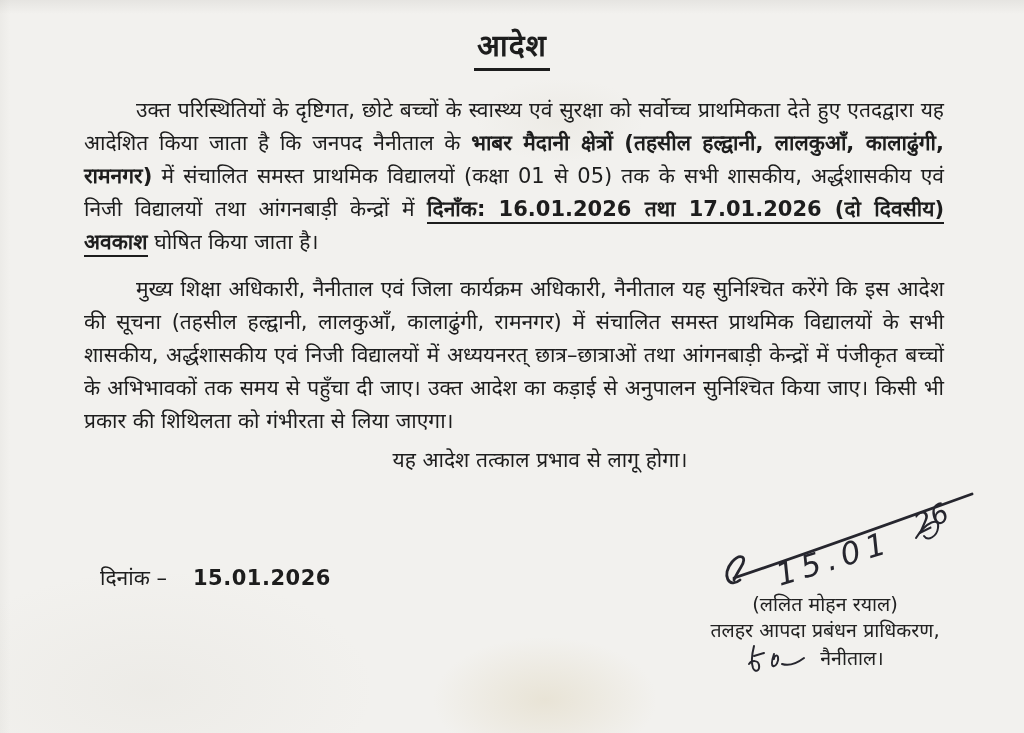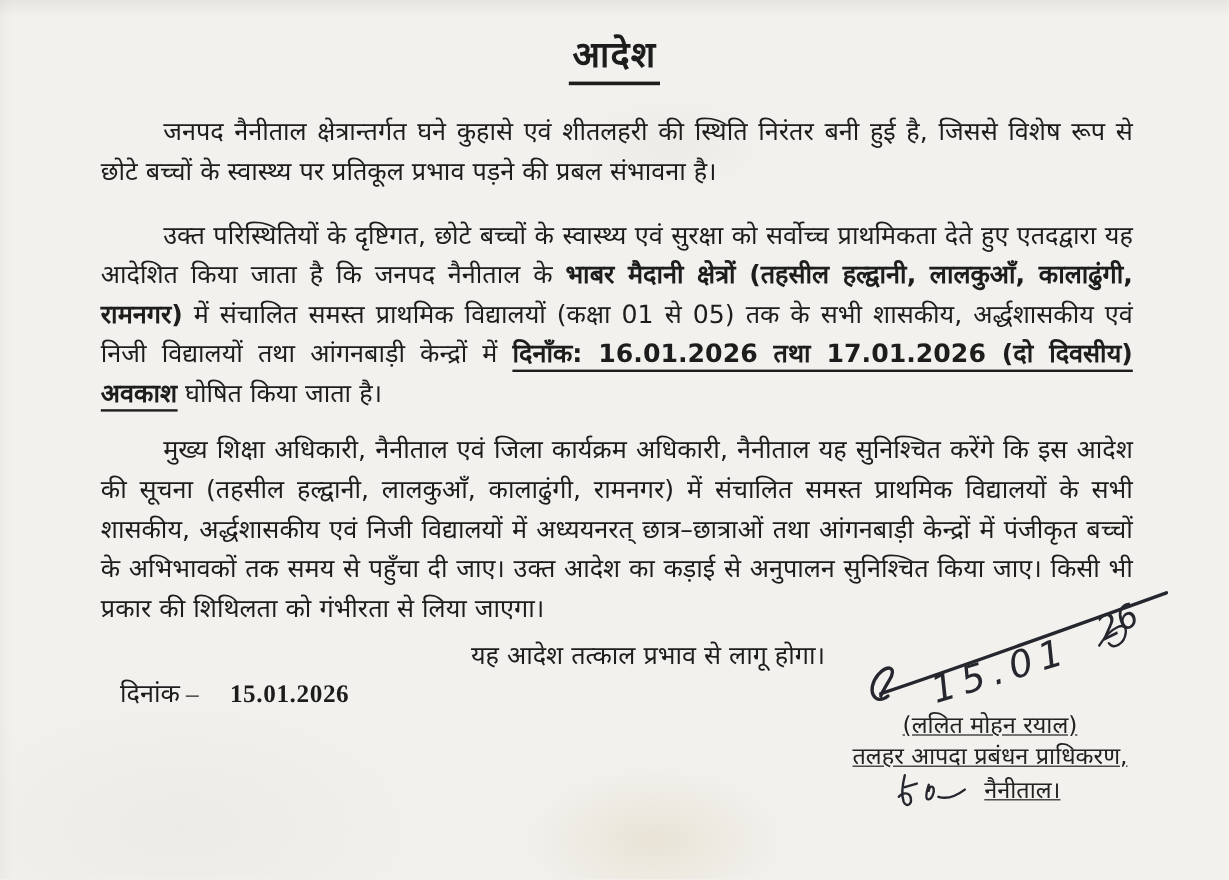--- a/index.html
+++ b/index.html
@@ -41,50 +41,47 @@
   .para.p4{margin-bottom:0;text-align:center;}
   .bold{font-weight:bold;}
   .u-bold{
     font-weight:bold;
     border-bottom:2.5px solid #1d1d1d;
     padding-bottom:1px;
   }
   .dateline{
     position:absolute;left:100px;top:563px;
     font-size:21px;
-    font-family:Liberation Serif, serif;
   }
   .dateline .value{font-weight:bold;margin-left:26px;letter-spacing:0.5px;}
   .sig-scrawl{
     position:absolute;left:688px;top:476px;width:320px;height:130px;
   }
   .sig-block{
     position:absolute;left:655px;top:592px;width:340px;
     text-align:center;font-size:19.5px;line-height:26px;
     color:#222;
-    text-decoration:underline;
   }
   .sig-block .row{white-space:nowrap;}
   .place-row{
     display:flex;align-items:center;justify-content:center;gap:10px;
     margin-left:-20px;
   }
   .initials{width:64px;height:30px;flex:0 0 auto;}
 </style>
 </head>
 <body>
 
 <div class="paper"></div>
 
 <div class="title-wrap">
   <span class="title">आदेश</span>
 </div>
 
 <div class="body-text">
-  <p class="para p1"><span>जनपद नैनीताल क्षेत्रान्तर्गत घने कुहासे एवं शीतलहरी की स्थिति निरंतर बनी हुई है, जिससे विशेष रूप से छोटे बच्चों के स्वास्थ्य पर प्रतिकूल प्रभाव पड़ने की प्रबल संभावना है।</span></p>
 
   <p class="para p2"><span>उक्त परिस्थितियों के दृष्टिगत, छोटे बच्चों के स्वास्थ्य एवं सुरक्षा को सर्वोच्च प्राथमिकता देते हुए एतदद्वारा यह आदेशित किया जाता है कि जनपद नैनीताल के </span><span class="bold">भाबर मैदानी क्षेत्रों (तहसील हल्द्वानी, लालकुआँ, कालाढुंगी, रामनगर)</span><span> में संचालित समस्त प्राथमिक विद्यालयों (कक्षा 01 से 05) तक के सभी शासकीय, अर्द्धशासकीय एवं निजी विद्यालयों तथा आंगनबाड़ी केन्द्रों में </span><span class="u-bold">दिनाँक: 16.01.2026 तथा 17.01.2026 (दो दिवसीय) अवकाश</span><span> घोषित किया जाता है।</span></p>
 
   <p class="para p3"><span>मुख्य शिक्षा अधिकारी, नैनीताल एवं जिला कार्यक्रम अधिकारी, नैनीताल यह सुनिश्चित करेंगे कि इस आदेश की सूचना (तहसील हल्द्वानी, लालकुआँ, कालाढुंगी, रामनगर) में संचालित समस्त प्राथमिक विद्यालयों के सभी शासकीय, अर्द्धशासकीय एवं निजी विद्यालयों में अध्ययनरत् छात्र–छात्राओं तथा आंगनबाड़ी केन्द्रों में पंजीकृत बच्चों के अभिभावकों तक समय से पहुँचा दी जाए। उक्त आदेश का कड़ाई से अनुपालन सुनिश्चित किया जाए। किसी भी प्रकार की शिथिलता को गंभीरता से लिया जाएगा।</span></p>
 
   <p class="para p4"><span>यह आदेश तत्काल प्रभाव से लागू होगा।</span></p>
 </div>
 
 <div class="dateline">
   <span>दिनांक –</span><span class="value">15.01.2026</span>

